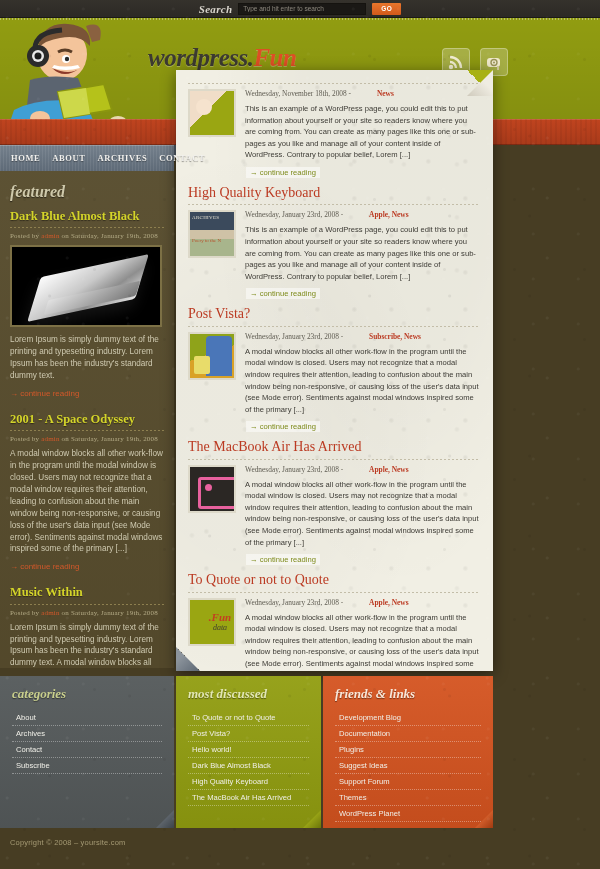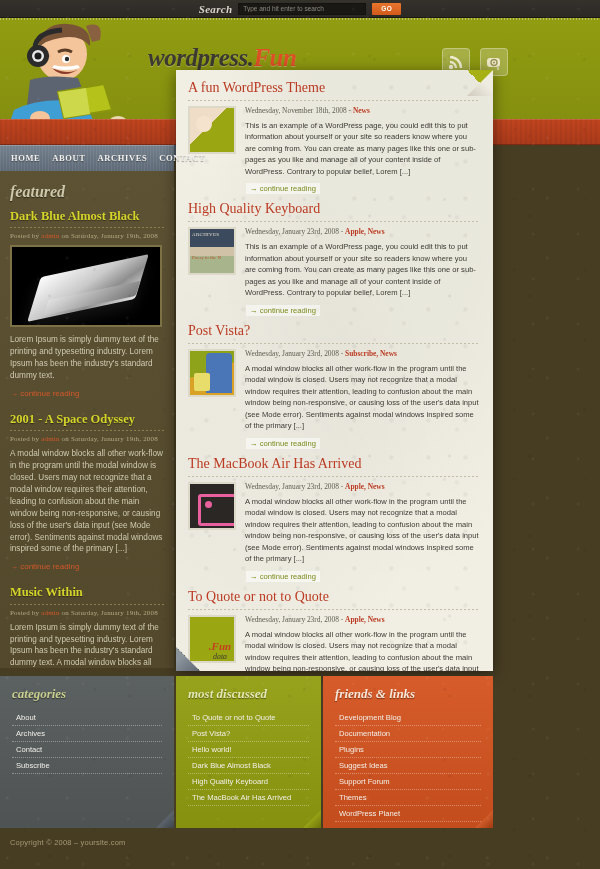--- a/index.html
+++ b/index.html
@@ -229,41 +229,41 @@
   .post-thumb {
     width: 48px; height: 48px; flex: 0 0 48px;
     border: 2px solid #ddd9c9; background: #ccc;
     position: relative; overflow: hidden;
   }
   .post-right { flex: 1; min-width: 0; }
   .post-meta {
     font-family: "Liberation Serif", serif; font-size: 7.4px;
     color: #5f5c52; margin-bottom: 5px;
   }
-  .post-meta .cat { color: #bb3a22; font-weight: bold; }
+  .post-meta .cat { color: #bb3a22; font-weight: bold; margin-left: 24px; }
   .post-text { font-size: 7.6px; line-height: 1.52; color: #3c3a34; }
   .cont-read {
     display: inline-block; margin: 6px 0 0 58px;
     font-size: 7.6px; color: #7d8a1a; cursor: pointer;
     background: rgba(255,255,255,.5); padding: 1px 4px;
   }
 
   
   .t1 { background: linear-gradient(135deg, #f0ddc8 0 42%, #9aa612 42%); }
   .t1::after { content:""; position:absolute; left:6px; top:8px; width:16px; height:16px; border-radius:50%; background:#f6e3ce; }
   .t2 { background: linear-gradient(#3b4a5c 0 40%, #cfc2a6 40% 62%, #a8b58c 62%); }
   .t2 span { position:absolute; top:3px; left:2px; font-size:5px; color:#e6e1d2; font-family:"Liberation Serif",serif; letter-spacing:.3px; }
   .t2 em { position:absolute; top:26px; left:2px; font-size:5px; color:#b8502a; font-style:normal; font-family:"Liberation Serif",serif; }
   .t3 { background: linear-gradient(160deg, #8fa31a 0 45%, #d9a227 45%); }
   .t3::before { content:""; position:absolute; right:2px; top:2px; width:26px; height:40px; background:#4a76b8; border-radius:4px 4px 0 0; }
   .t3::after { content:""; position:absolute; left:4px; bottom:4px; width:16px; height:18px; background:#e8dc6a; border-radius:2px; }
   .t4 { background:#2b2724; }
   .t4::before { content:""; position:absolute; left:8px; top:10px; width:34px; height:26px; border:3px solid #e8619e; border-radius:3px; }
   .t4::after { content:""; position:absolute; left:15px; top:17px; width:7px; height:7px; border-radius:50%; background:#e8619e; }
-  .t5 { background:#9aa612; display:flex; align-items:center; justify-content:flex-end; flex-direction:column;padding-left:16px; }
+  .t5 { background:#9aa612; display:flex; align-items:center; justify-content:center; flex-direction:column;padding-left:16px; }
   .t5 b { font-family:"Liberation Serif",serif; font-style:italic; font-size:11px; color:#c4401f; line-height:1; }
   .t5 i { font-family:"Liberation Serif",serif; font-size:8px; color:#3f3d31; }
 
   
   .widgets { position: absolute; left: 0; top: 676px; width: 600px; height: 152px; }
   .widget {
     position: absolute; top: 0; height: 152px; padding: 10px 12px;
     overflow: hidden;
   }
   .w1 { left: 0;   width: 174px; background: linear-gradient(rgba(255,255,255,.04), rgba(0,0,0,.08)), #555a5b; }
@@ -398,21 +398,20 @@
 
 <main class="main">
   <div class="peel-tr">
       <i></i>
     </div>
   <div class="peel-bl">
       <i></i>
     </div>
 
   <article class="post">
-    <h2 class="post-title">A fun WordPress Theme</h2>
     <div class="post-rule"></div>
     <div class="post-body">
       <div class="post-thumb t1"></div>
       <div class="post-right">
         <div class="post-meta"><span>Wednesday, November 18th, 2008 - </span><span class="cat">News</span></div>
         <div class="post-text">This is an example of a WordPress page, you could edit this to put information about yourself or your site so readers know where you are coming from. You can create as many pages like this one or sub-pages as you like and manage all of your content inside of WordPress. Contrary to popular belief, Lorem [...]</div>
       </div>
     </div>
     <span class="cont-read">→ continue reading</span>
   </article>

